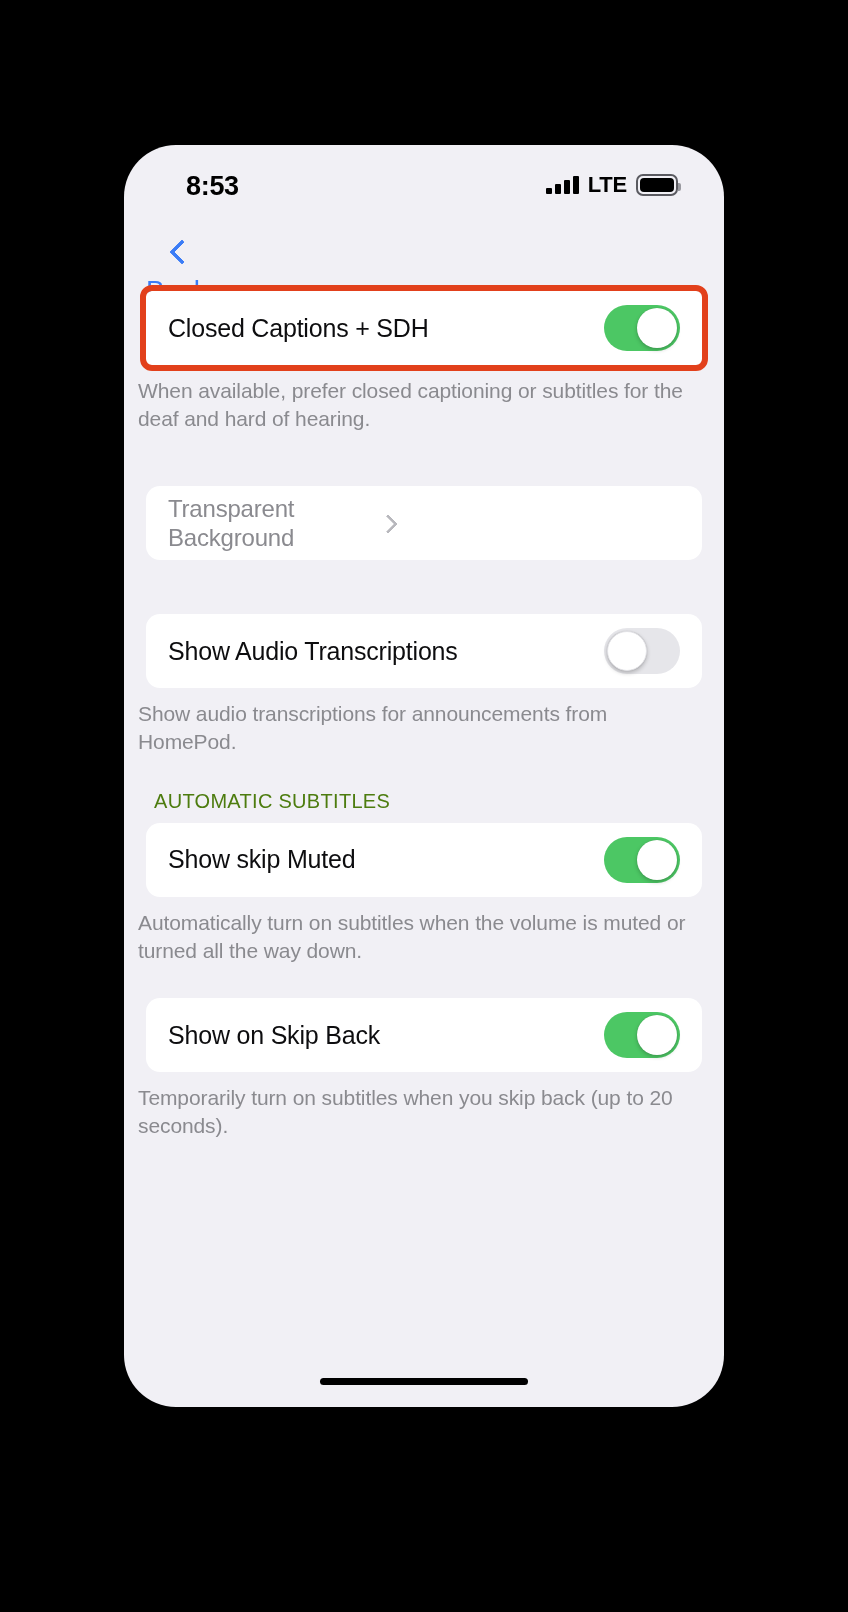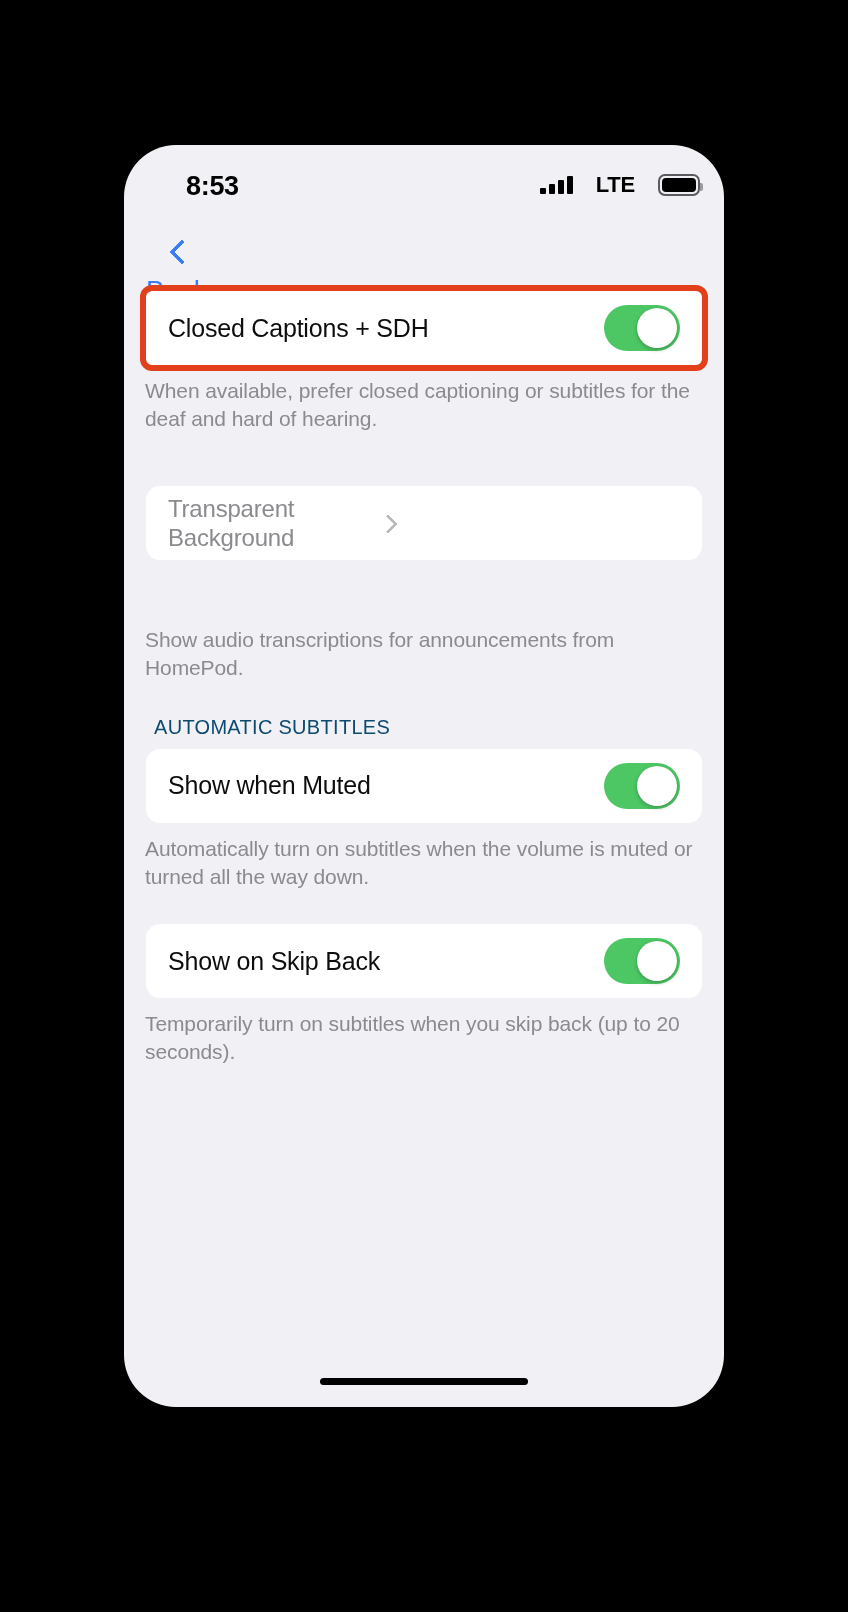--- a/index.html
+++ b/index.html
@@ -43,25 +43,25 @@
     position: absolute;
     left: 62px;
     top: 26px;
     font-size: 27px;
     font-weight: bold;
     color: #000000;
     letter-spacing: -0.3px;
   }
   .status-right {
     position: absolute;
-    right: 24px;
+    right: 46px;
     top: 27px;
     display: flex;
     align-items: center;
-    gap: 23px;
+    gap: 9px;
     height: 26px;
   }
   .signal-bars {
     display: flex;
     align-items: flex-end;
     gap: 3px;
     height: 18px;
   }
   .signal-bars i {
     display: block;
@@ -242,30 +242,30 @@
     background: #ffffff;
     box-shadow: 0 2px 4px rgba(0,0,0,0.22), 0 0 1px rgba(0,0,0,0.18);
   }
   .toggle.on  { background: #4cc764; }
   .toggle.on .knob  { right: 3px; }
   .toggle.off { background: #e6e6ea; }
   .toggle.off .knob { left: 3px; border: 1px solid #e2e2e6; box-sizing: border-box; }
 
   
   .footer-text {
-    margin: 12px 30px 0 21px;
+    margin: 12px 30px 0 14px;
     font-size: 21px;
     color: #8a8a8f;
     line-height: 1.32;
     letter-spacing: -0.1px;
   }
   .section-header {
     margin: 34px 30px 10px 30px;
     font-size: 20px;
-    color: #0c4a6e;
+    color: #4d7c0f;
     letter-spacing: 0.3px;
   }
   .spacer-lg { height: 54px; }
   .spacer-md { height: 34px; }
 
   
   .home-indicator {
     position: absolute;
     left: 50%;
     transform: translateX(-50%);
@@ -321,26 +321,34 @@
 
       <div class="group">
         <div class="row">
           <span class="row-value">Transparent Background</span>
           <span class="chev-right"></span>
         </div>
       </div>
 
       <div class="spacer-lg"></div>
 
+      <div class="group">
+        <div class="row">
+          <span class="row-label">Show Audio Transcriptions</span>
+          <span class="toggle off" style="background: rgb(230, 230, 234);">
+            <span class="knob"></span>
+          </span>
+        </div>
+      </div>
       <div class="footer-text">Show audio transcriptions for announcements from HomePod.</div>
 
       <div class="section-header">AUTOMATIC SUBTITLES</div>
       <div class="group">
         <div class="row">
-          <span class="row-label">Show when Muted</span>
+          <span class="row-label">Show skip Muted</span>
           <span class="toggle on" style="background: rgb(76, 199, 100);">
             <span class="knob"></span>
           </span>
         </div>
       </div>
       <div class="footer-text">Automatically turn on subtitles when the volume is muted or turned all the way down.</div>
 
       <div class="spacer-md"></div>
 
       <div class="group">

